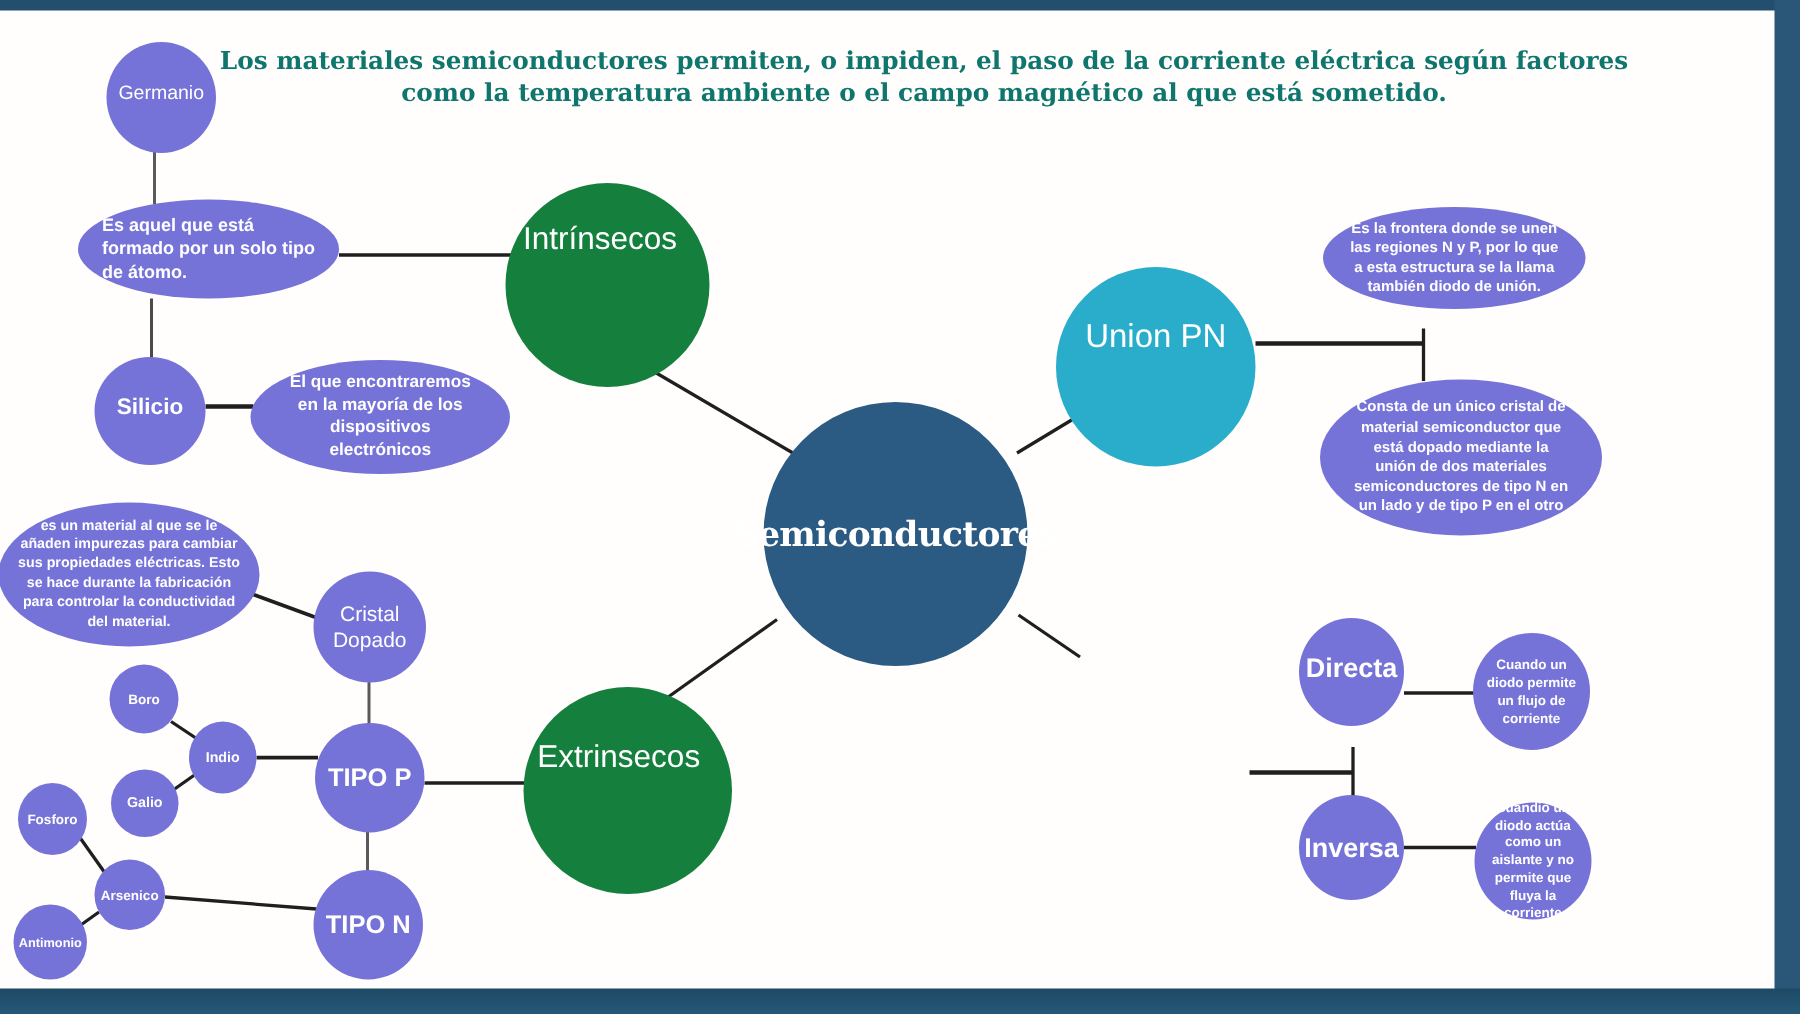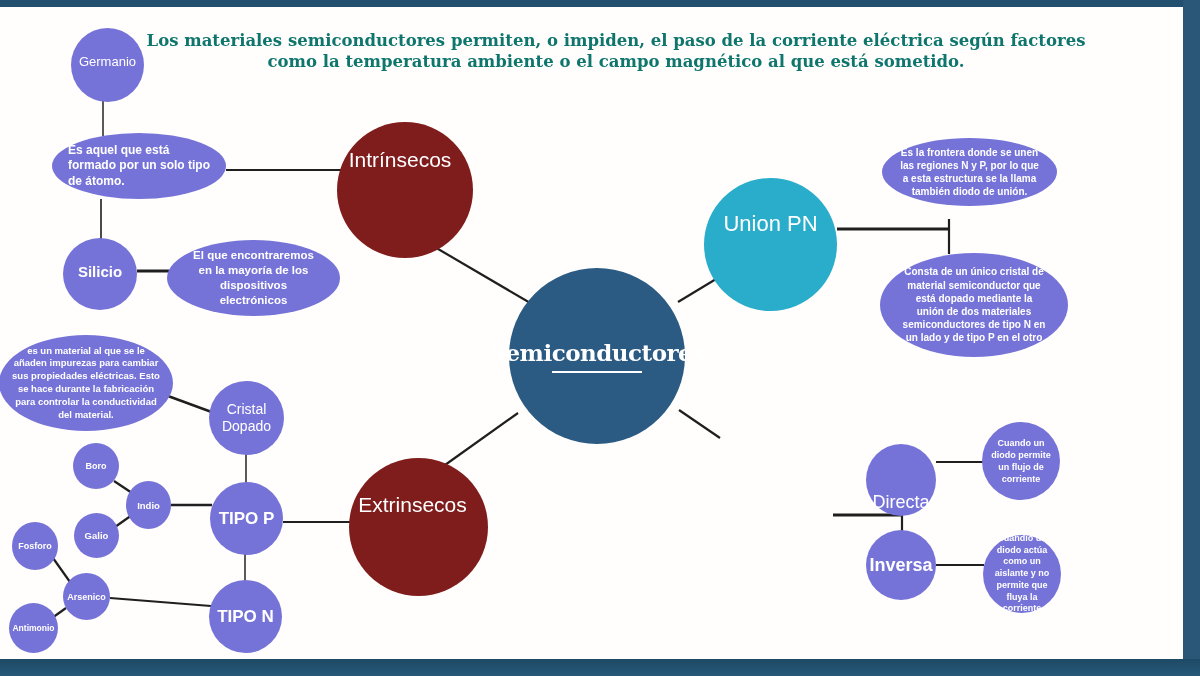--- a/index.html
+++ b/index.html
@@ -12,21 +12,21 @@
   .bar-bottom{left:0;top:659px;width:1200px;height:17px;
       background:linear-gradient(180deg,#1d4a66,#275878);}
   .title{position:absolute;left:126px;top:30px;width:980px;text-align:center;
       color:#0f766e;font-family:"DejaVu Serif",serif;font-weight:700;
       font-size:16.5px;line-height:1.28;}
   svg.wires{position:absolute;left:0;top:0;z-index:1;}
   .node{position:absolute;z-index:2;border-radius:50%;display:flex;
       align-items:center;justify-content:center;text-align:center;
       color:#ffffff;box-sizing:border-box;}
   .purple{background:#7673d8;}
-  .coral{background:#7f1d1d;}
+  .coral{background:#15803d;}
   .cyan{background:#29adcb;}
   .navy{background:#2b5a83;}
   .lbl{display:block;}
   .small-bold{font-weight:700;}
   .center-label{font-family:"DejaVu Serif",serif;font-weight:700;font-size:23px;
       letter-spacing:-0.5px;}
   .underline{width:90px;height:2px;background:#ffffff;margin:5px auto 0;}
   .branch-label{font-weight:400;}
 </style>
 </head>
@@ -60,21 +60,21 @@
     <line x1="678" y1="302" x2="726" y2="273" stroke="#1f1f1f" stroke-width="2.2"></line>
     <line x1="679" y1="410" x2="720" y2="438" stroke="#1f1f1f" stroke-width="2.2"></line>
     <line x1="837" y1="229" x2="949" y2="229" stroke="#1f1f1f" stroke-width="3"></line>
     <line x1="949" y1="219" x2="949" y2="254" stroke="#1f1f1f" stroke-width="2.2"></line>
     <line x1="833" y1="515" x2="902" y2="515" stroke="#1f1f1f" stroke-width="3"></line>
     <line x1="902" y1="498" x2="902" y2="532" stroke="#1f1f1f" stroke-width="2.2"></line>
     <line x1="936" y1="462" x2="983" y2="462" stroke="#1f1f1f" stroke-width="2.2"></line>
     <line x1="936" y1="565" x2="984" y2="565" stroke="#1f1f1f" stroke-width="2.2"></line>
   </svg>
 
-  <div class="node navy" style="left:509px;top:268px;width:176px;height:176px;flex-direction:column;">
+  <div class="node navy" style="left:509px;top:268px;width:176px;height:176px;flex-direction:row;">
     <span class="lbl center-label">Semiconductores</span>
     <span class="underline"></span>
   </div>
 
   <div class="node coral" style="left:337px;top:122px;width:136px;height:136px;font-size:21px;">
     <span class="lbl branch-label" style="transform:translate(-5px,-30px);">Intrínsecos</span>
   </div>
 
   <div class="node purple" style="left:71px;top:28px;width:73px;height:74px;font-size:13px;">
     <span class="lbl" style="transform:translateY(-4px);">Germanio</span>
@@ -142,21 +142,21 @@
 
   <div class="node purple" style="left:880px;top:253px;width:188px;height:104px;border-radius:50%;font-size:10px;line-height:1.32;">
     <span class="lbl small-bold" style="padding:0 22px;">Consta de un único cristal de material semiconductor que está dopado mediante la unión de dos materiales semiconductores de tipo N en un lado y de tipo P en el otro</span>
   </div>
 
   <div class="node purple" style="left:882px;top:138px;width:175px;height:68px;border-radius:50%;font-size:10px;line-height:1.3;">
     <span class="lbl small-bold" style="padding:0 16px;">Es la frontera donde se unen las regiones N y P, por lo que a esta estructura se la llama también diodo de unión.</span>
   </div>
 
 
-  <div class="node purple" style="left:866px;top:444px;width:70px;height:72px;font-size:18px;font-weight:400;align-items:flex-end;">
+  <div class="node purple" style="left:866px;top:412px;width:70px;height:72px;font-size:18px;font-weight:700;">
     <span class="lbl" style="transform:translateY(-3px);">Directa</span>
   </div>
 
   <div class="node purple" style="left:982px;top:422px;width:78px;height:78px;font-size:9px;line-height:1.35;">
     <span class="lbl small-bold" style="padding:0 6px;">Cuando un diodo permite un flujo de corriente</span>
   </div>
 
   <div class="node purple" style="left:866px;top:530px;width:70px;height:70px;font-size:18px;font-weight:700;">
     <span class="lbl">Inversa</span>
   </div>

